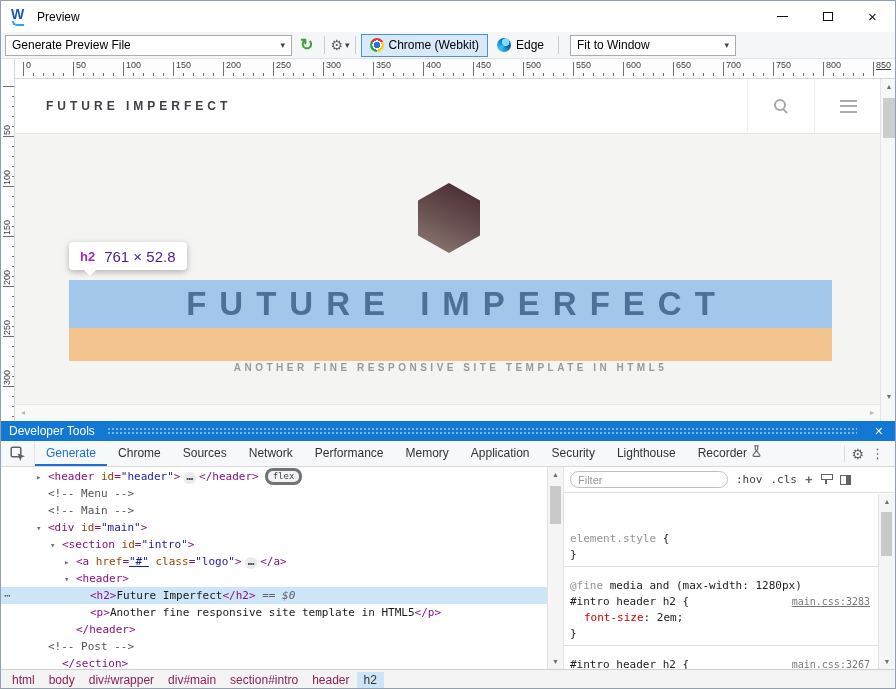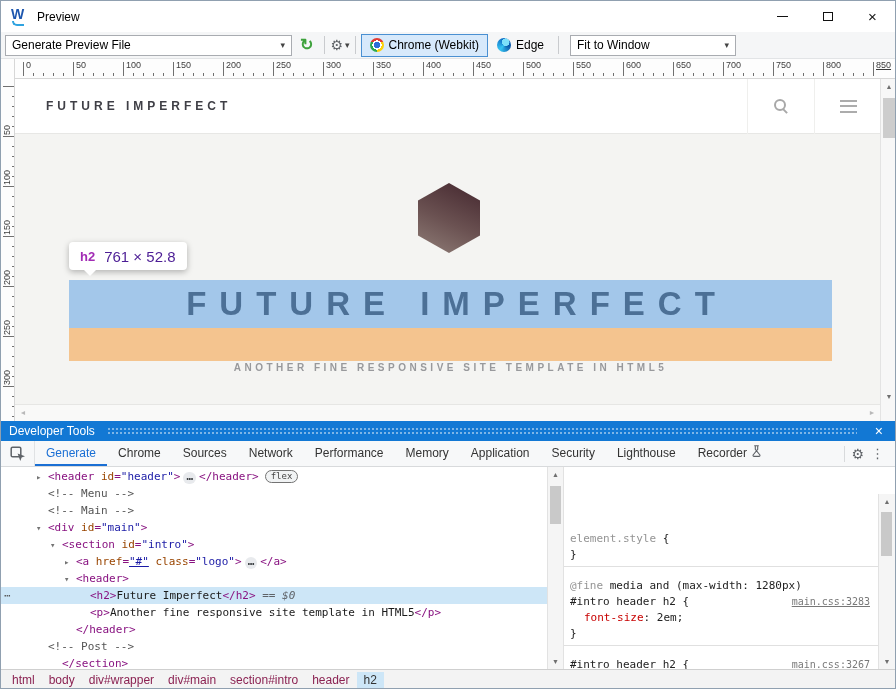--- a/index.html
+++ b/index.html
@@ -112,21 +112,21 @@
   .arr { display:inline-block; width:12px; color:#747474; font-size:9px; }
   .tk-tag { color:#881280; }
   .tk-attr { color:#994500; }
   .tk-pun { color:#881280; }
   .tk-val { color:#1a1aa6; }
   .tk-vlink { color:#1a1aa6; text-decoration:underline; }
   .tk-txt { color:#1a1a1a; }
   .tk-com { color:#545454; }
   .tk-meta { color:#5f6368; font-style:italic; }
   .tk-dots { display:inline-block; background:#e8eaed; border-radius:6px; color:#3c4043; line-height:9px; padding:0 3px 3px; margin:0 3px; font-weight:bold; }
-  .tk-badge { display:inline-block; border:1px solid #737373; background:#f1f3f4; border-radius:8px; color:#474747; font-size:9px; line-height:11px; padding:0 5px; margin-left:6px; vertical-align:1px; }
+  .tk-badge { display:inline-block; border:3px solid #737373; background:#f1f3f4; border-radius:8px; color:#474747; font-size:9px; line-height:11px; padding:0 5px; margin-left:6px; vertical-align:1px; }
 
   .sb-mid { width:17px; background:#f5f5f5; border-left:1px solid #e2e2e2; border-right:1px solid #e2e2e2; position:relative; }
   .sb-mid .thumb { position:absolute; left:2px; top:19px; width:11px; height:38px; background:#c9c9c9; }
   .sb-mid .down { position:absolute; bottom:0; left:0; right:0; }
 
   .styles-pane { flex:1; position:relative; background:#fff; overflow:hidden; }
   .sp-tabs { height:26px; display:flex; align-items:stretch; border-bottom:1px solid #e0e0e0; padding-left:6px; }
   .sp-tab { display:flex; align-items:center; padding:0 8px; font-size:12px; color:#333; border-bottom:2px solid transparent; white-space:nowrap; }
   .sp-tab.active { color:#1a6fd4; border-bottom-color:#1a6fd4; }
   .sp-more { margin-left:2px; display:flex; align-items:center; font-size:12px; color:#5f6368; padding:0 4px; }
@@ -473,20 +473,28 @@
           <div class="trow" style="padding-left: 49px;"><span class="arr"></span><span class="tk-tag">&lt;/section&gt;</span></div>
         </div>
 
       <div class="sb-mid">
         <div class="sb-arrow">▲</div>
         <div class="thumb"></div>
         <div class="sb-arrow down">▼</div>
       </div>
 
       <div class="styles-pane">
+        <div class="sp-toolbar">
+          <input class="sp-filter" placeholder="Filter" style="">
+          <span class="sp-tgl">:hov</span>
+          <span class="sp-tgl">.cls</span>
+          <span class="sp-plus">+</span>
+          <span class="brush-icon"></span>
+          <span class="dock-icon"></span>
+        </div>
         <div class="style-blocks" id="style-blocks">
             <div class="sblock">
               <div class="sline"><span class="s-gray">element.style</span><span class="s-brace"> {</span></div>
               <div class="sline"><span class="s-brace">}</span></div>
             </div>
             <div class="sblock">
               <div class="sline"><span class="s-media">@fine</span><span class="s-mediacond"> media and (max-width: 1280px)</span></div>
               <div class="sline"><span class="s-sel">#intro header h2</span><span class="s-brace"> {</span><span class="s-link">main.css:3283</span></div>
               <div class="sline prop"><span class="s-prop">font-size</span><span class="s-val">: 2em;</span></div>
               <div class="sline"><span class="s-brace">}</span></div>

